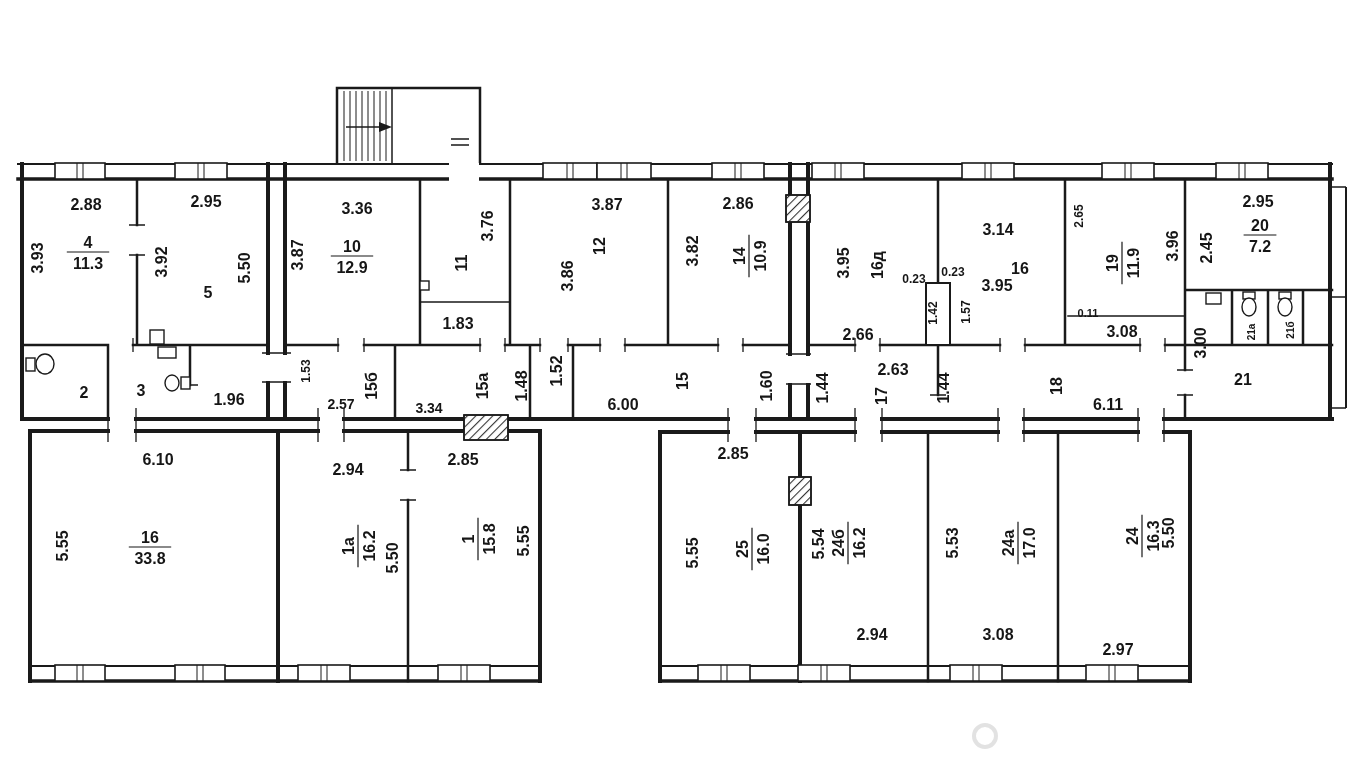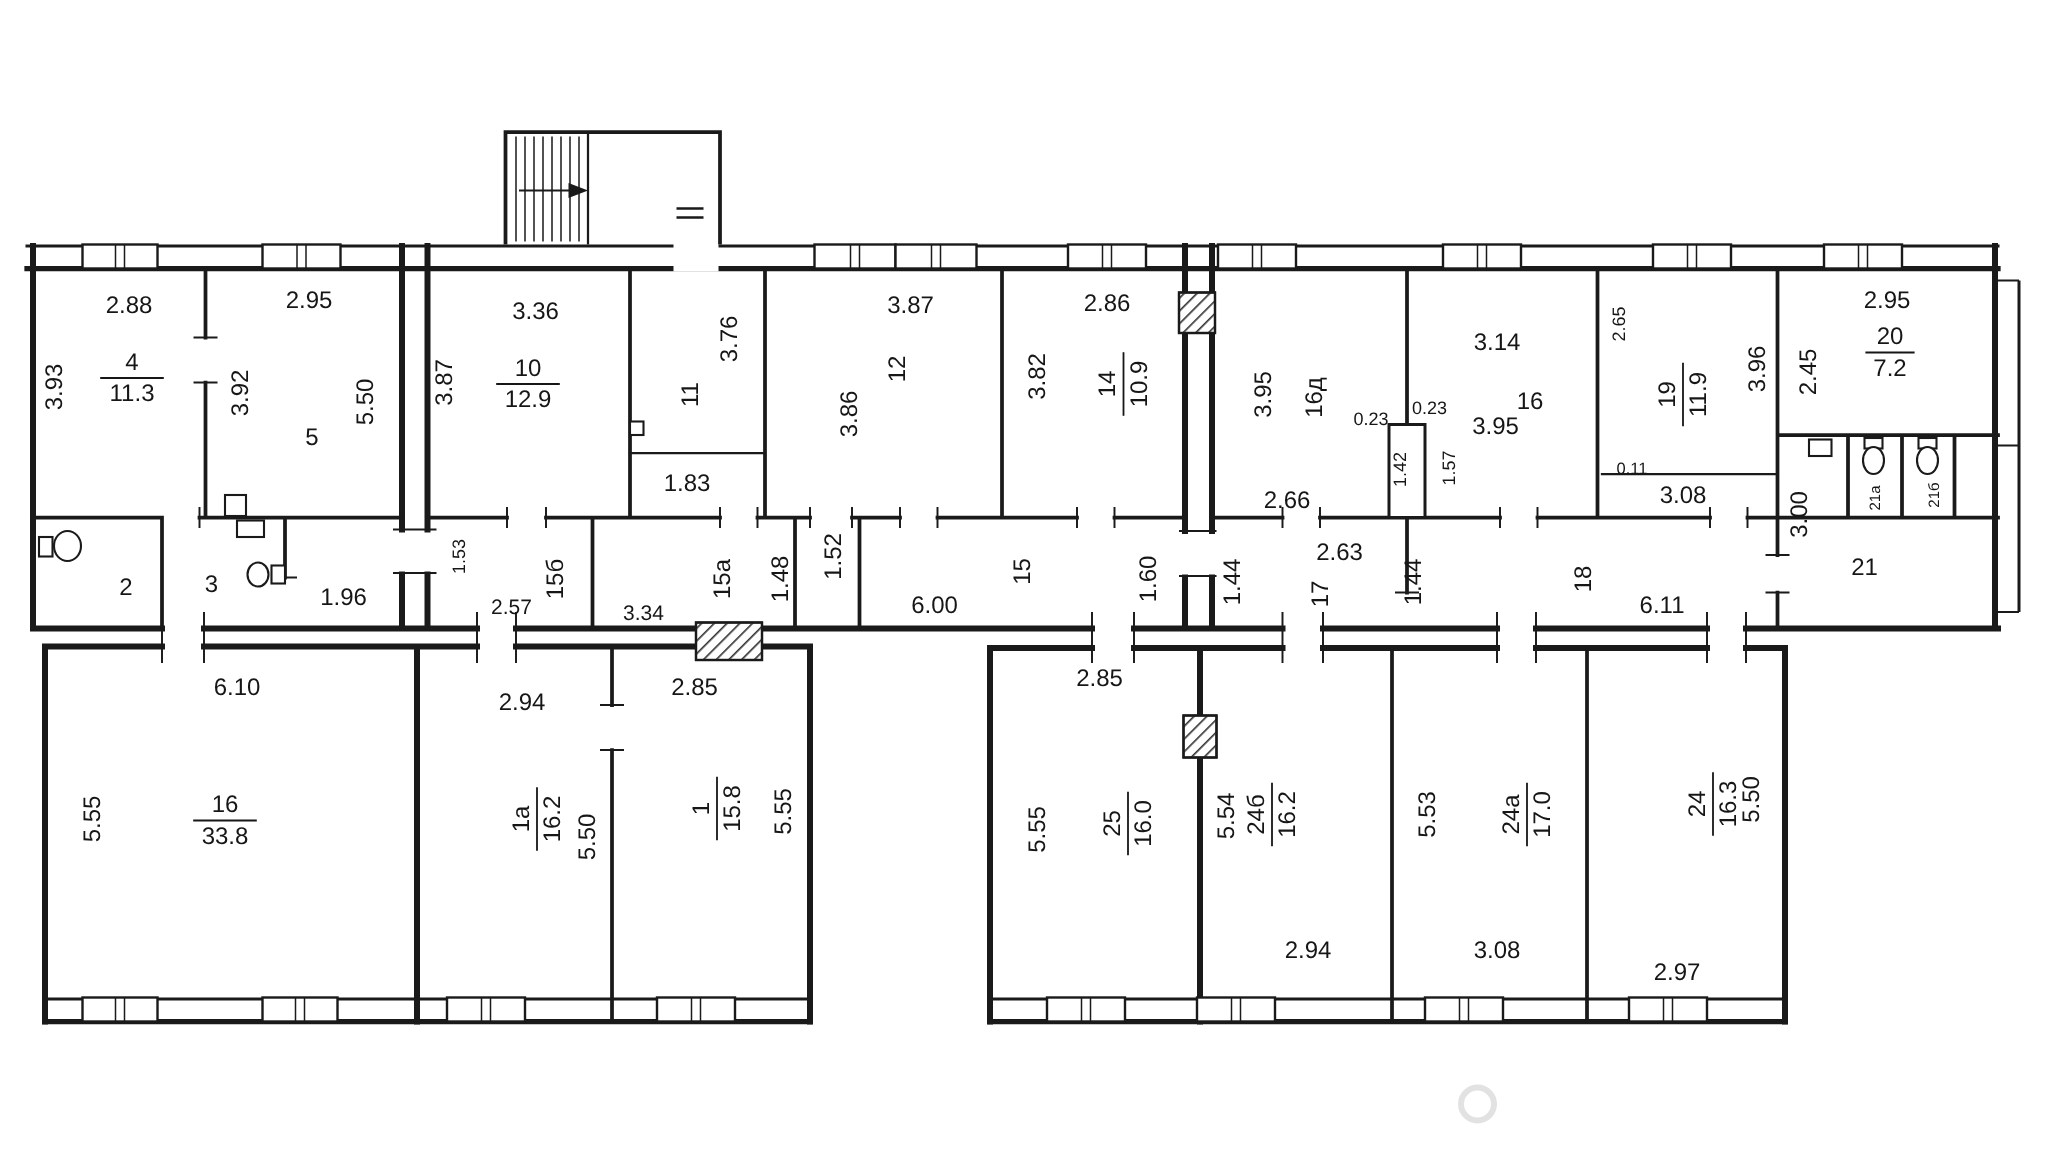--- a/index.html
+++ b/index.html
@@ -1,17 +1,17 @@
 <!DOCTYPE html>
 <html><head>
 <meta charset="utf-8">
 <style>
   html,body{margin:0;padding:0;background:#ffffff;}
   .canvas{width:1367px;height:768px;position:relative;background:#fff;overflow:hidden;
-          font-family:"Liberation Sans",sans-serif;}
+          font-family:"Liberation Sans",sans-serif;font-weight:bold;}
   svg{display:block;}
   #labels text{font-family:"Liberation Sans",sans-serif;fill:#161616;}
 </style>
 </head>
 <body>
 
 <div class="canvas">
 <svg width="1367" height="768" viewBox="0 0 1367 768">
   <defs>
     <pattern id="hatch" width="6" height="6" patternUnits="userSpaceOnUse" patternTransform="rotate(45)">

